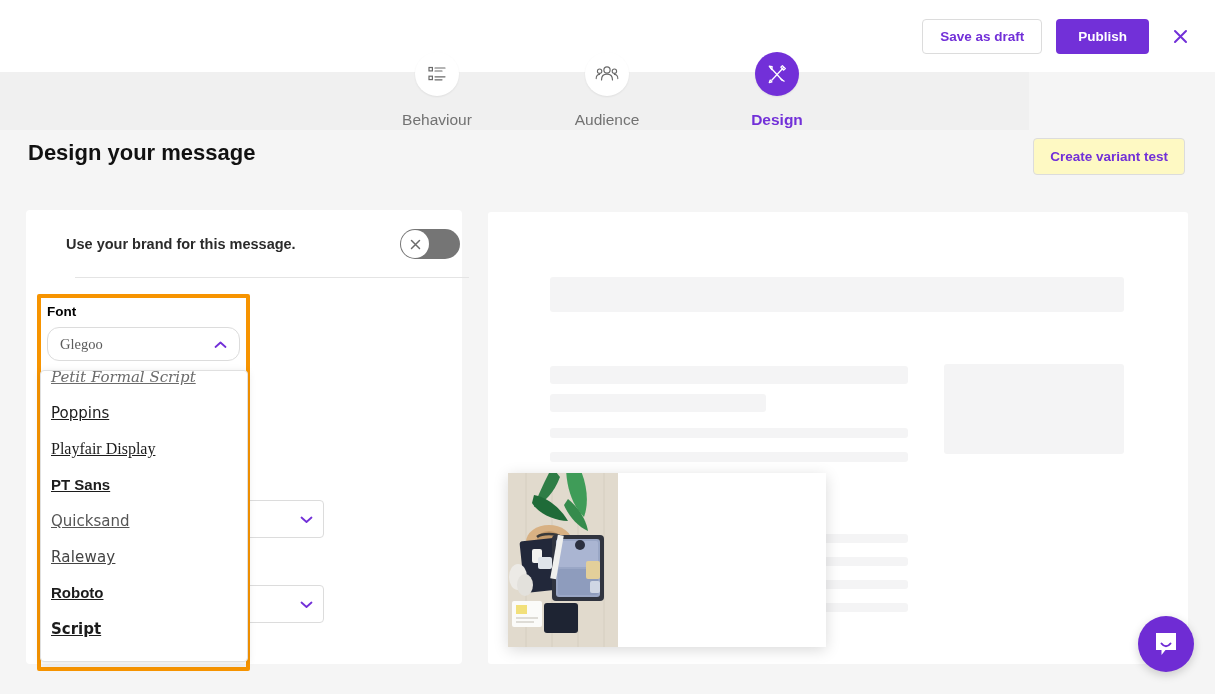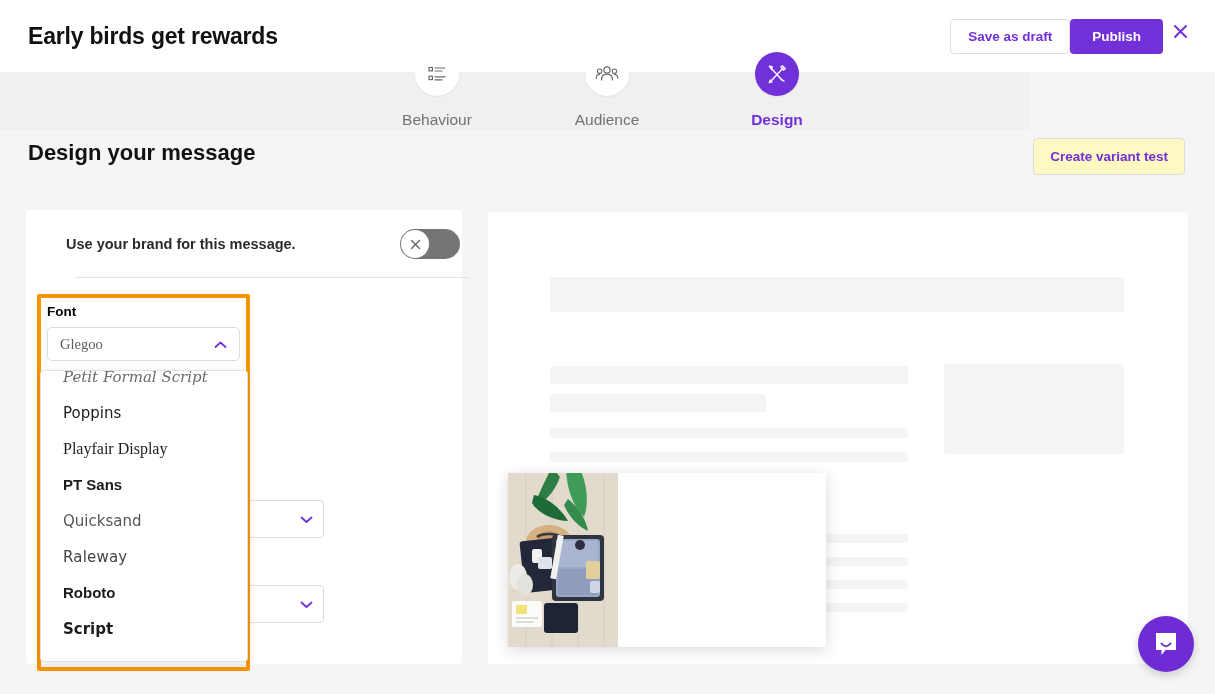--- a/index.html
+++ b/index.html
@@ -13,21 +13,21 @@
 
   
   .topbar {
     position: absolute; left: 0; top: 0; width: 1215px; height: 72px;
     background: #ffffff; display: flex; align-items: center;
     padding: 0 22px 0 28px;
   }
   .campaign-title {
     font-size: 23px; font-weight: bold; color: #111111; letter-spacing: -0.2px;
   }
-  .topbar-actions { margin-left: auto; display: flex; }
+  .topbar-actions { margin-left: auto; display: flex; align-items: center; gap: 14px; }
   .btn-draft {
     height: 35px; padding: 0 17px; border: 1px solid #dcdcdc; border-radius: 4px;
     background: #ffffff; color: #7230d8; font-size: 13.5px; font-weight: bold;
     cursor: pointer; font-family: inherit; line-height: 33px;
   }
   .btn-publish {
     height: 35px; padding: 0 22px; border: none; border-radius: 4px;
     background: #7230d8; color: #ffffff; font-size: 13.5px; font-weight: bold;
     cursor: pointer; font-family: inherit; line-height: 35px;
   }
@@ -115,38 +115,38 @@
     position: absolute; left: 37px; top: 294px; width: 213px; height: 377px;
     border: 4px solid #f79400; border-radius: 2px; background: transparent;
   }
   .font-group {
     position: absolute; left: 47px; top: 304px; width: 193px;
   }
   .font-label {
     font-size: 13.5px; font-weight: bold; color: #000000; margin-bottom: 8px;
   }
   .font-select {
-    width: 193px; height: 34px; border: 1px solid #dcdcdc; border-radius: 5px;
+    width: 193px; height: 34px; border: 1px solid #dcdcdc; border-radius: 12px;
     background: #ffffff; display: flex; align-items: center; padding: 0 12px;
     cursor: pointer;
   }
   .font-select-value {
     font-size: 14.5px; color: #5c5c5c;
     font-family: "Liberation Serif", serif;
   }
   .font-menu {
     position: absolute; left: 40px; top: 370px; width: 208px; height: 292px;
     background: #ffffff; border: 1px solid #e0e0e0; border-radius: 4px;
     box-shadow: 0 2px 8px rgba(0,0,0,0.10);
     overflow: hidden;
   }
   .font-menu-inner { padding: 0 0 10px 0; }
   .font-item {
-    height: 36px; line-height: 36px; padding: 0 0 0 22px;
-    font-size: 15px; color: #1c1c1c; cursor: pointer; white-space: nowrap;
+    height: 36px; line-height: 36px; padding: 0 0 0 10px;
+    font-size: 15px; color: #1c1c1c; cursor: pointer; white-space: nowrap; text-decoration: underline;
   }
   .font-item.clipped { margin-top: -12px; }
   .f-petit    { font-family: "DejaVu Serif", serif; font-style: italic; color: #6b6b6b; font-size: 15px; }
   .f-playfair { font-family: "Liberation Serif", serif; font-size: 16px; }
   .f-poppins  { font-family: "DejaVu Sans", sans-serif; font-size: 15px; }
   .f-ptsans   { font-family: "Liberation Sans", sans-serif; font-weight: bold; font-size: 15px; }
   .f-quick    { font-family: "DejaVu Sans", sans-serif; color: #555; font-size: 15px; }
   .f-raleway  { font-family: "DejaVu Sans", sans-serif; color: #444; font-size: 15px; letter-spacing: 0.2px; }
   .f-roboto   { font-family: "Liberation Sans", sans-serif; font-weight: bold; font-size: 15px; }
   .f-signika  { font-family: "DejaVu Sans", sans-serif; font-weight: bold; font-size: 15px; }
@@ -202,21 +202,20 @@
     display: flex; align-items: center; justify-content: center;
     box-shadow: 0 3px 10px rgba(0,0,0,0.18);
   }
 </style>
 </head>
 <body>
 
 <div class="app">
 
   <div class="topbar">
-    <div class="campaign-title">Early birds get rewards</div>
     <div class="topbar-actions">
       <button class="btn-draft">Save as draft</button>
       <button class="btn-publish">Publish</button>
       <button class="btn-close">
         <svg width="17" height="17" viewBox="0 0 17 17">
           <path d="M3 3 L14 14 M14 3 L3 14" stroke="#7230d8" stroke-width="2" stroke-linecap="round"></path>
         </svg>
       </button>
     </div>
   </div>

